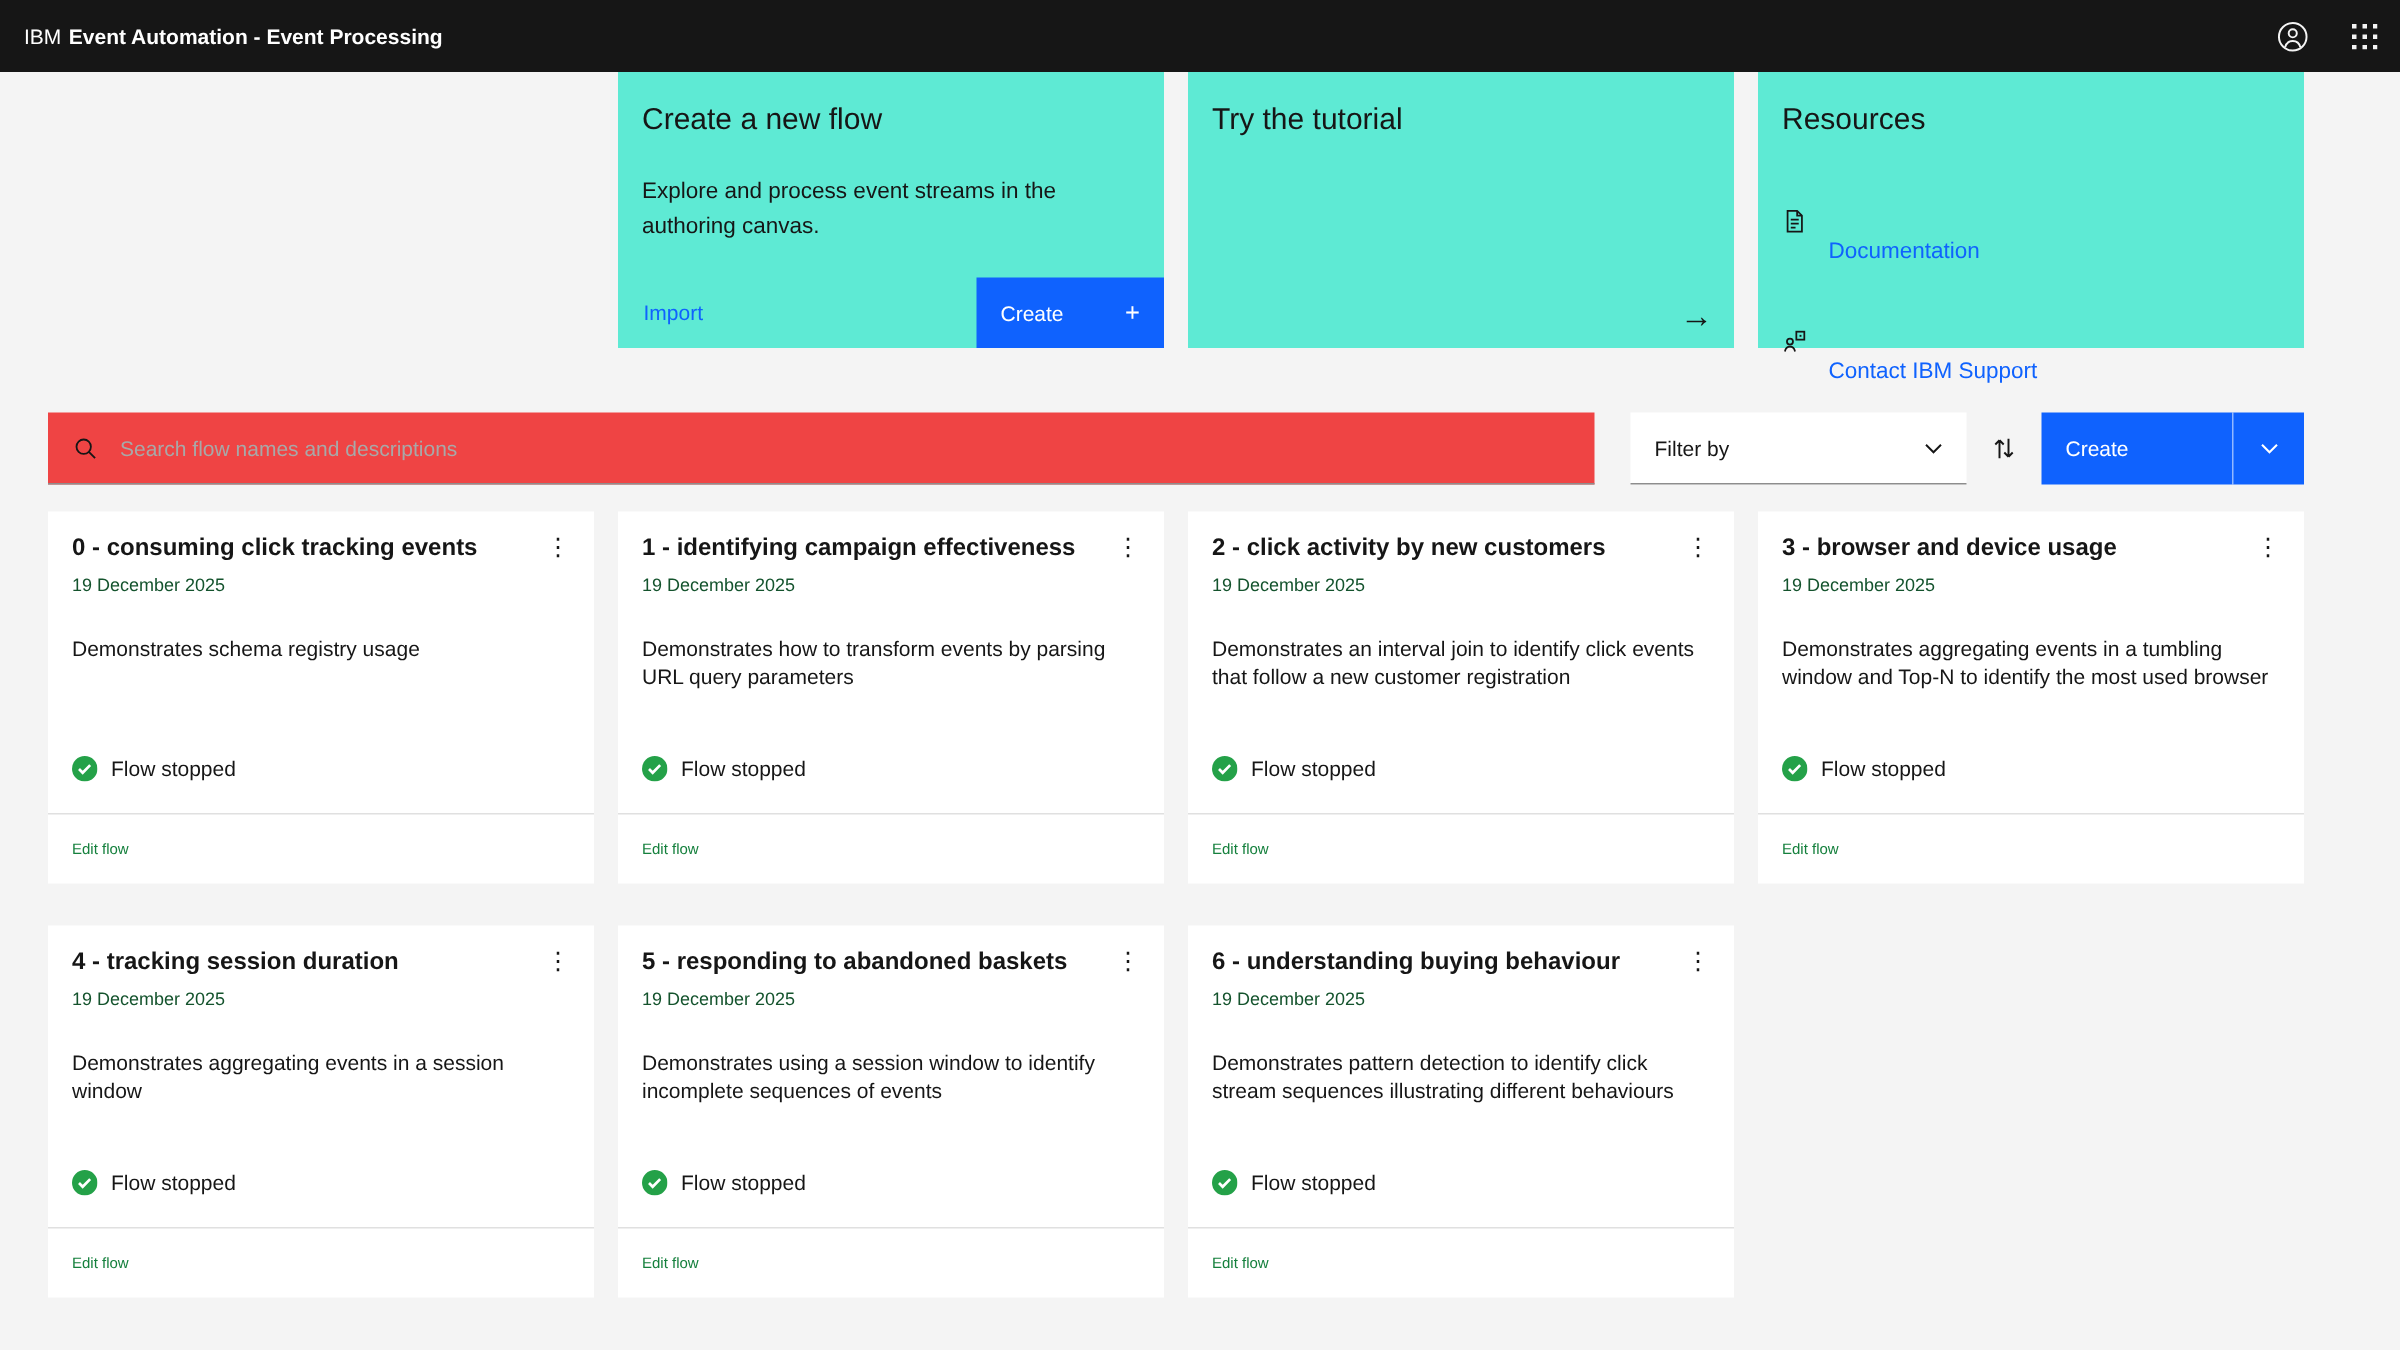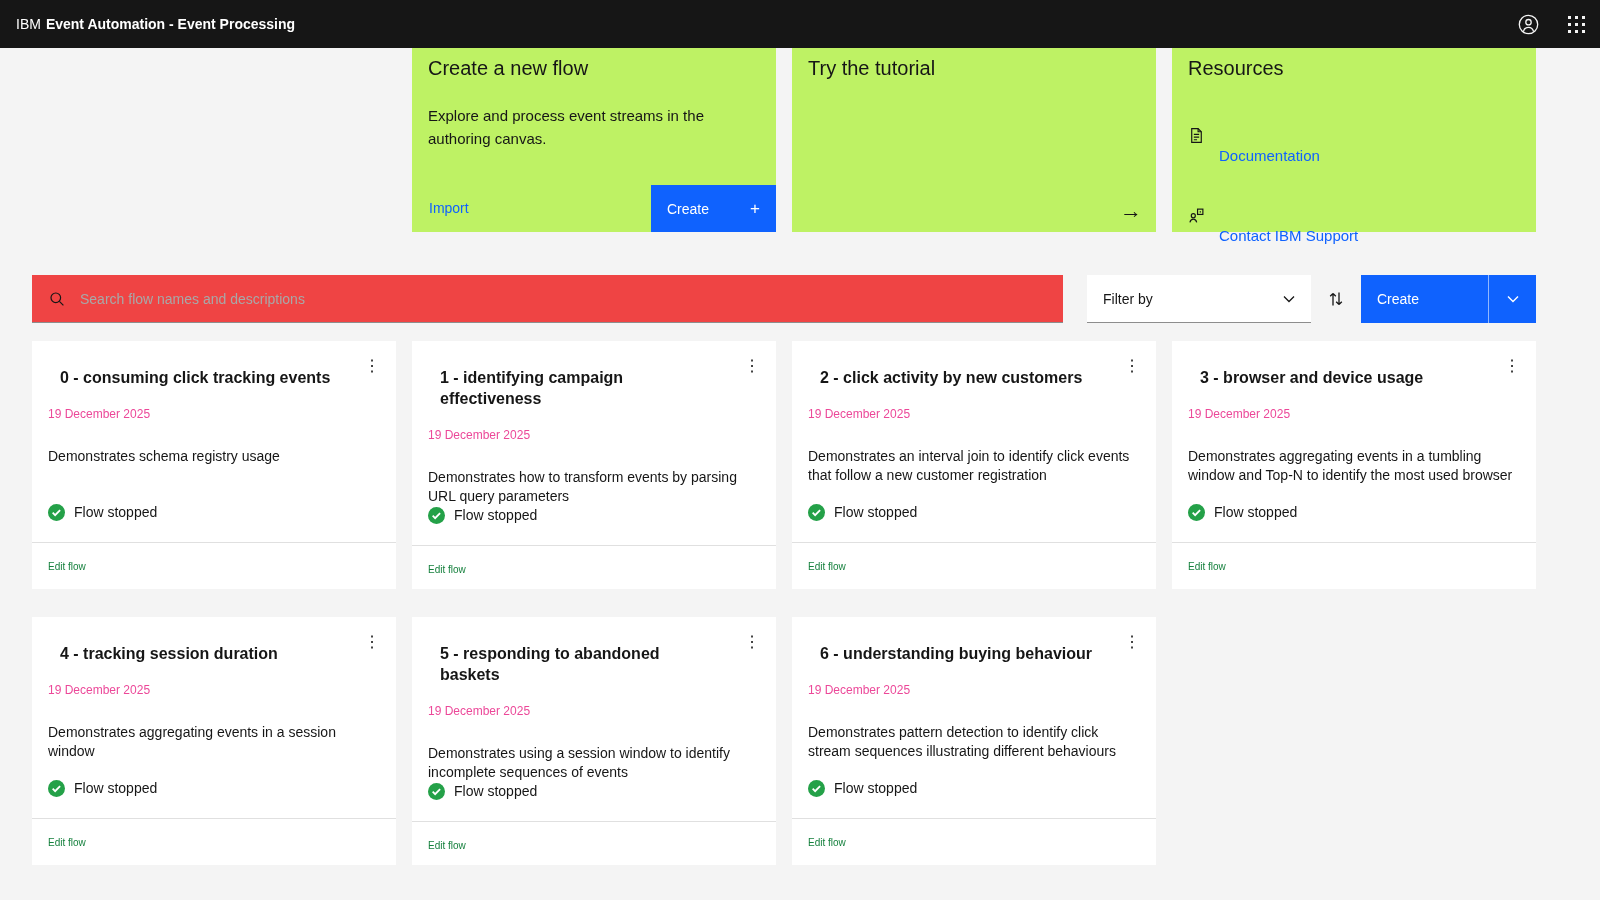--- a/index.html
+++ b/index.html
@@ -28,21 +28,21 @@
   }
 
   
   .grid4 {
     display:grid; grid-template-columns:repeat(4, 1fr);
     column-gap:16px; padding-left:32px; padding-right:64px;
   }
 
   
   .top-section { margin-top:0; }
-  .tile { background:#bef264; position:relative; height:184px; padding:8px 16px; }
+  .tile { background:#5eead4; position:relative; height:184px; padding:20px 16px; }
   .tile-title { font-size:20px; font-weight:400; margin:0; line-height:1.25; }
   .tile-desc { font-size:15px; line-height:1.5; margin-top:24px; color:#161616; max-width:330px; }
   .import-link { position:absolute; left:17px; bottom:16px; color:#0f62fe; font-size:14px; cursor:pointer; }
   .tile-create-btn {
     position:absolute; right:0; bottom:0; width:125px; height:47px;
     background:#0f62fe; color:#ffffff; border:none; cursor:pointer;
     display:flex; align-items:center; justify-content:space-between;
     padding:0 16px; font-size:14px; font-family:inherit;
   }
   .tile-create-btn .plus { font-size:17px; font-weight:400; }
@@ -79,26 +79,26 @@
     width:48px; background:#0f62fe; border:none; cursor:pointer;
     border-left:1px solid rgba(255,255,255,0.55);
     display:flex; align-items:center; justify-content:center;
   }
 
   
   .flows-grid { row-gap:28px; }
   .flow-card { background:#ffffff; height:248px; display:flex; flex-direction:column; }
   .flow-body { flex:1; padding:15px 16px 0; display:flex; flex-direction:column; }
   .flow-title-row { display:flex; justify-content:space-between; align-items:flex-start; }
-  .flow-title { font-size:16px; font-weight:700; line-height:1.3; margin:12px; padding-right:8px; }
+  .flow-title { font-size:16px; font-weight:700; line-height:1.3; margin:0; padding-right:8px; }
   .kebab-btn {
     border:none; background:transparent; cursor:pointer; color:#161616;
     font-size:16px; line-height:1; padding:2px 6px; margin-right:-6px;
   }
-  .flow-date { font-size:12px; color:#ec4899; margin-top:6px; }
+  .flow-date { font-size:12px; color:#14532d; margin-top:6px; }
   .flow-desc { font-size:14px; line-height:1.4; margin-top:26px; color:#161616; }
   .flow-status { margin-top:auto; display:flex; gap:9px; padding-bottom:21px; font-size:14px; }
   .flow-footer { border-top:1px solid #e0e0e0; padding:13px 16px 15px; }
   .edit-link { color:#15803d; font-size:10px; cursor:pointer;margin-top:29px; }
 
   svg { display:block; }
 </style>
 </head>
 <body>
 

